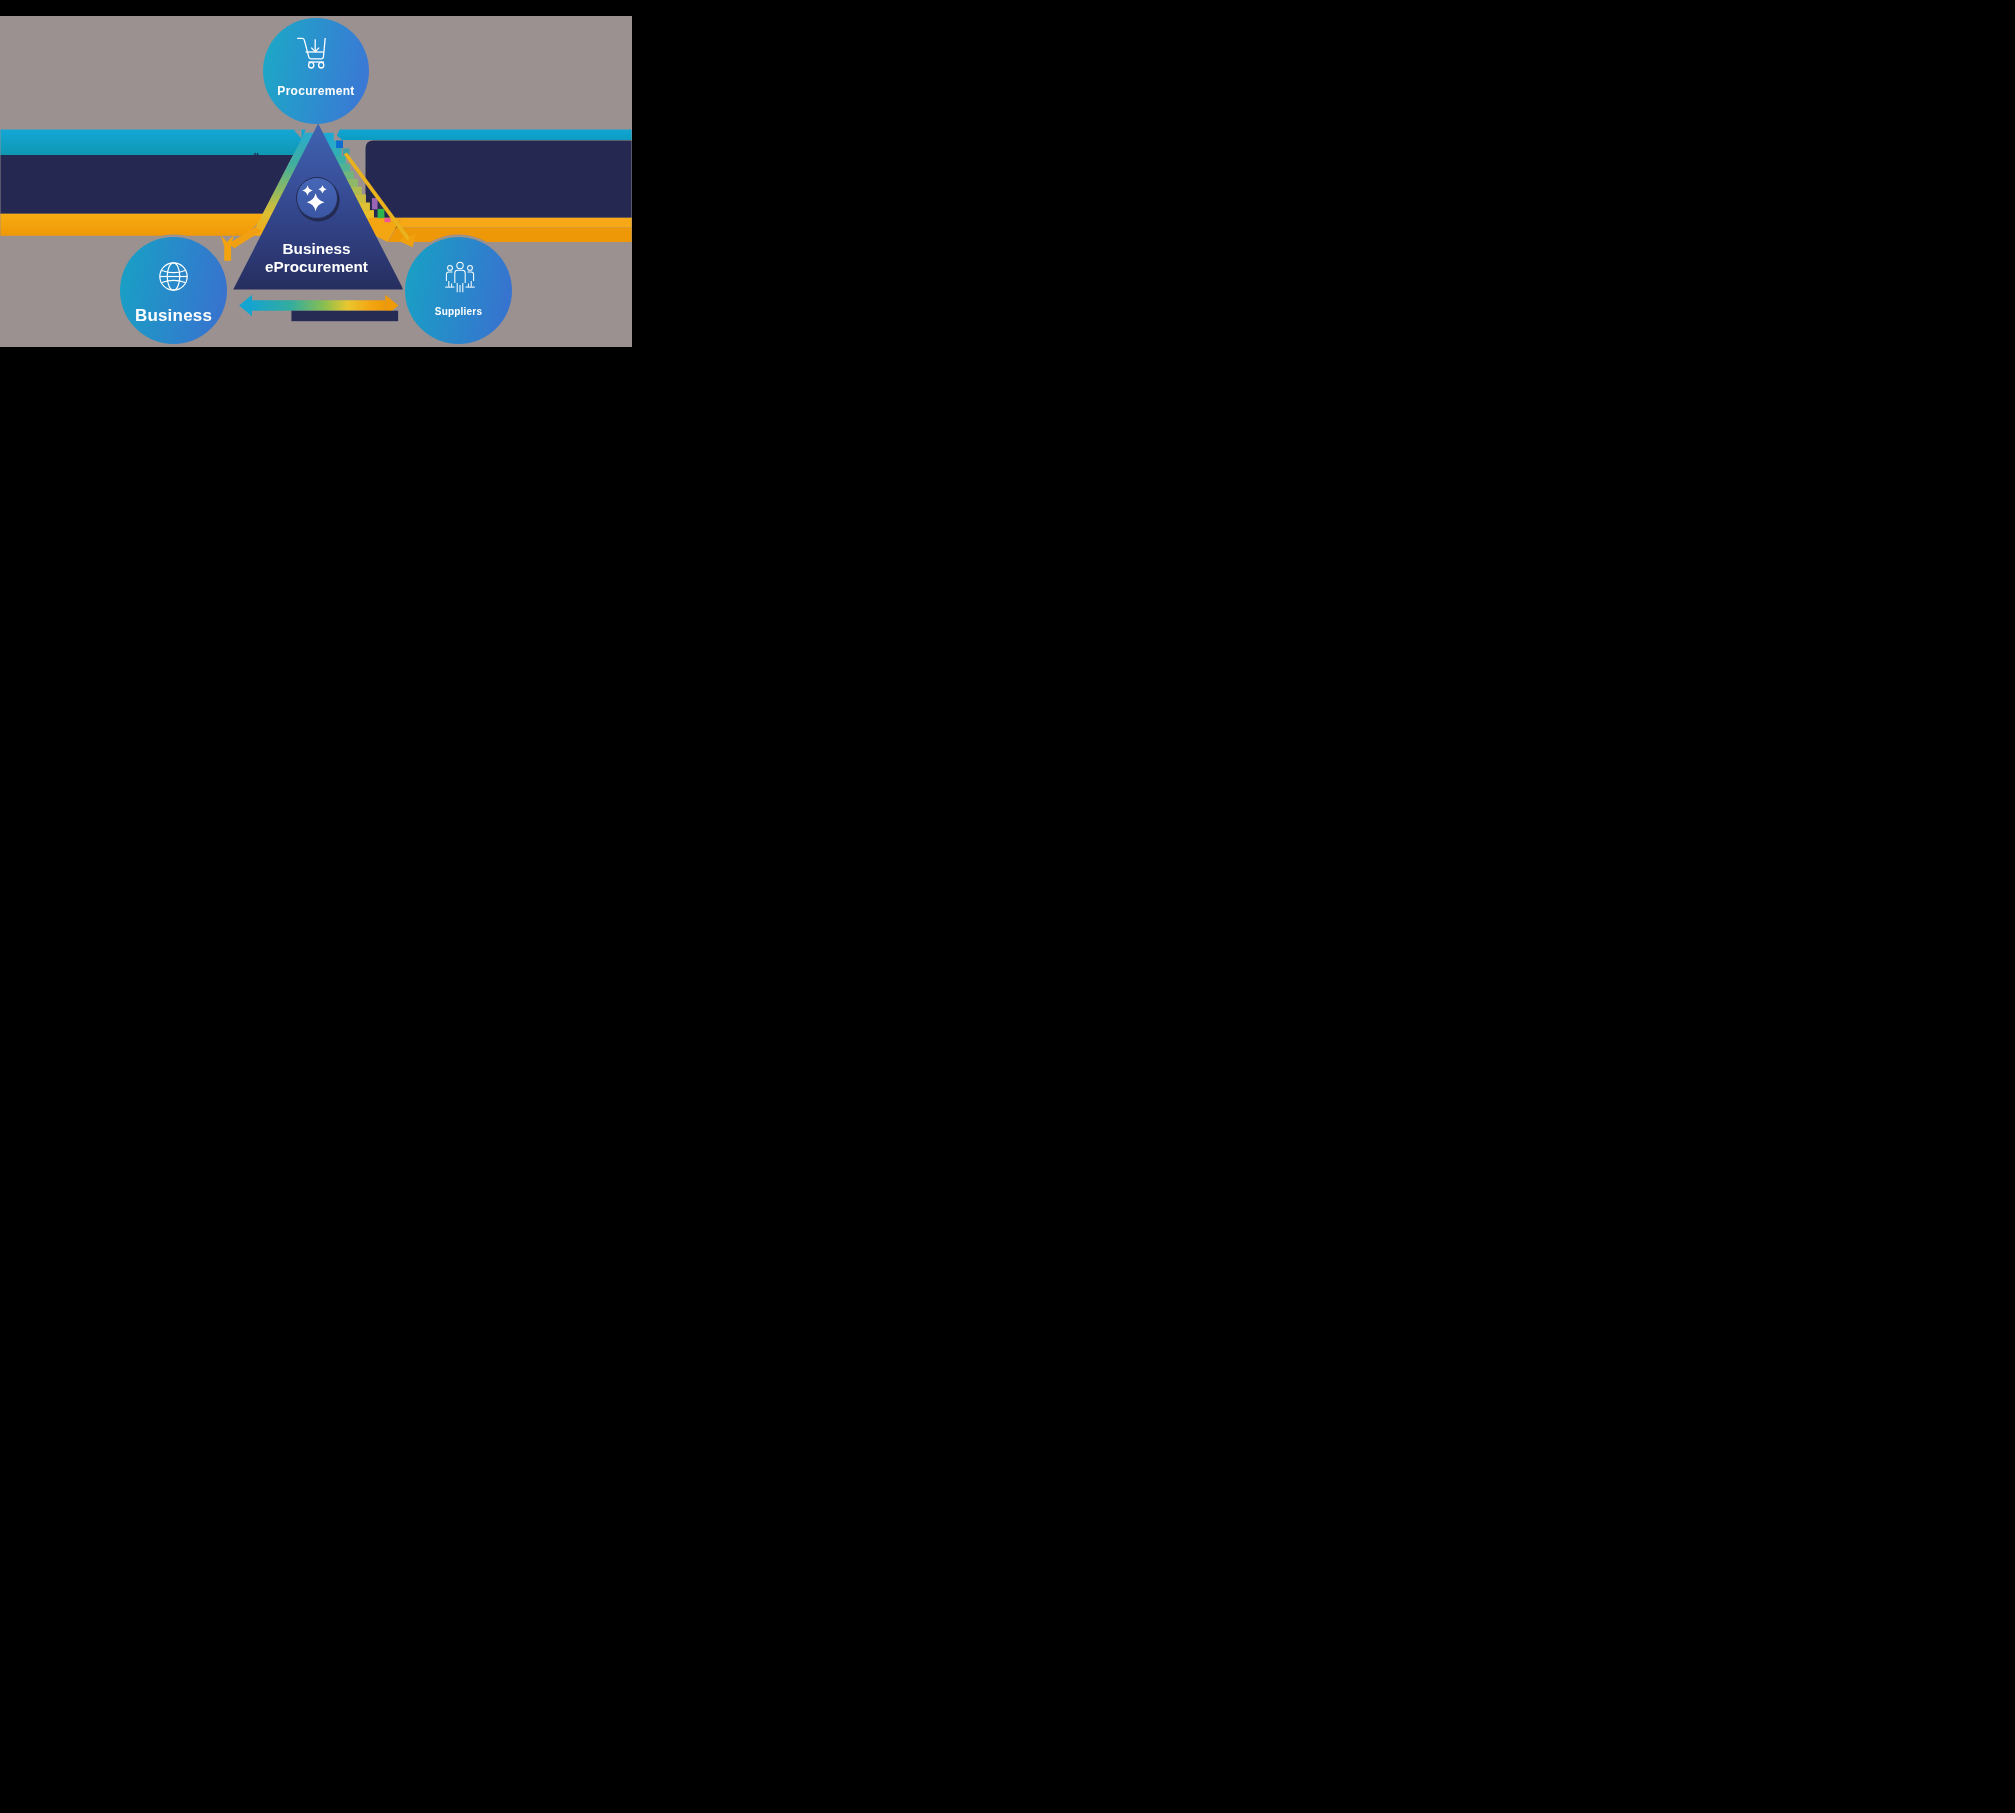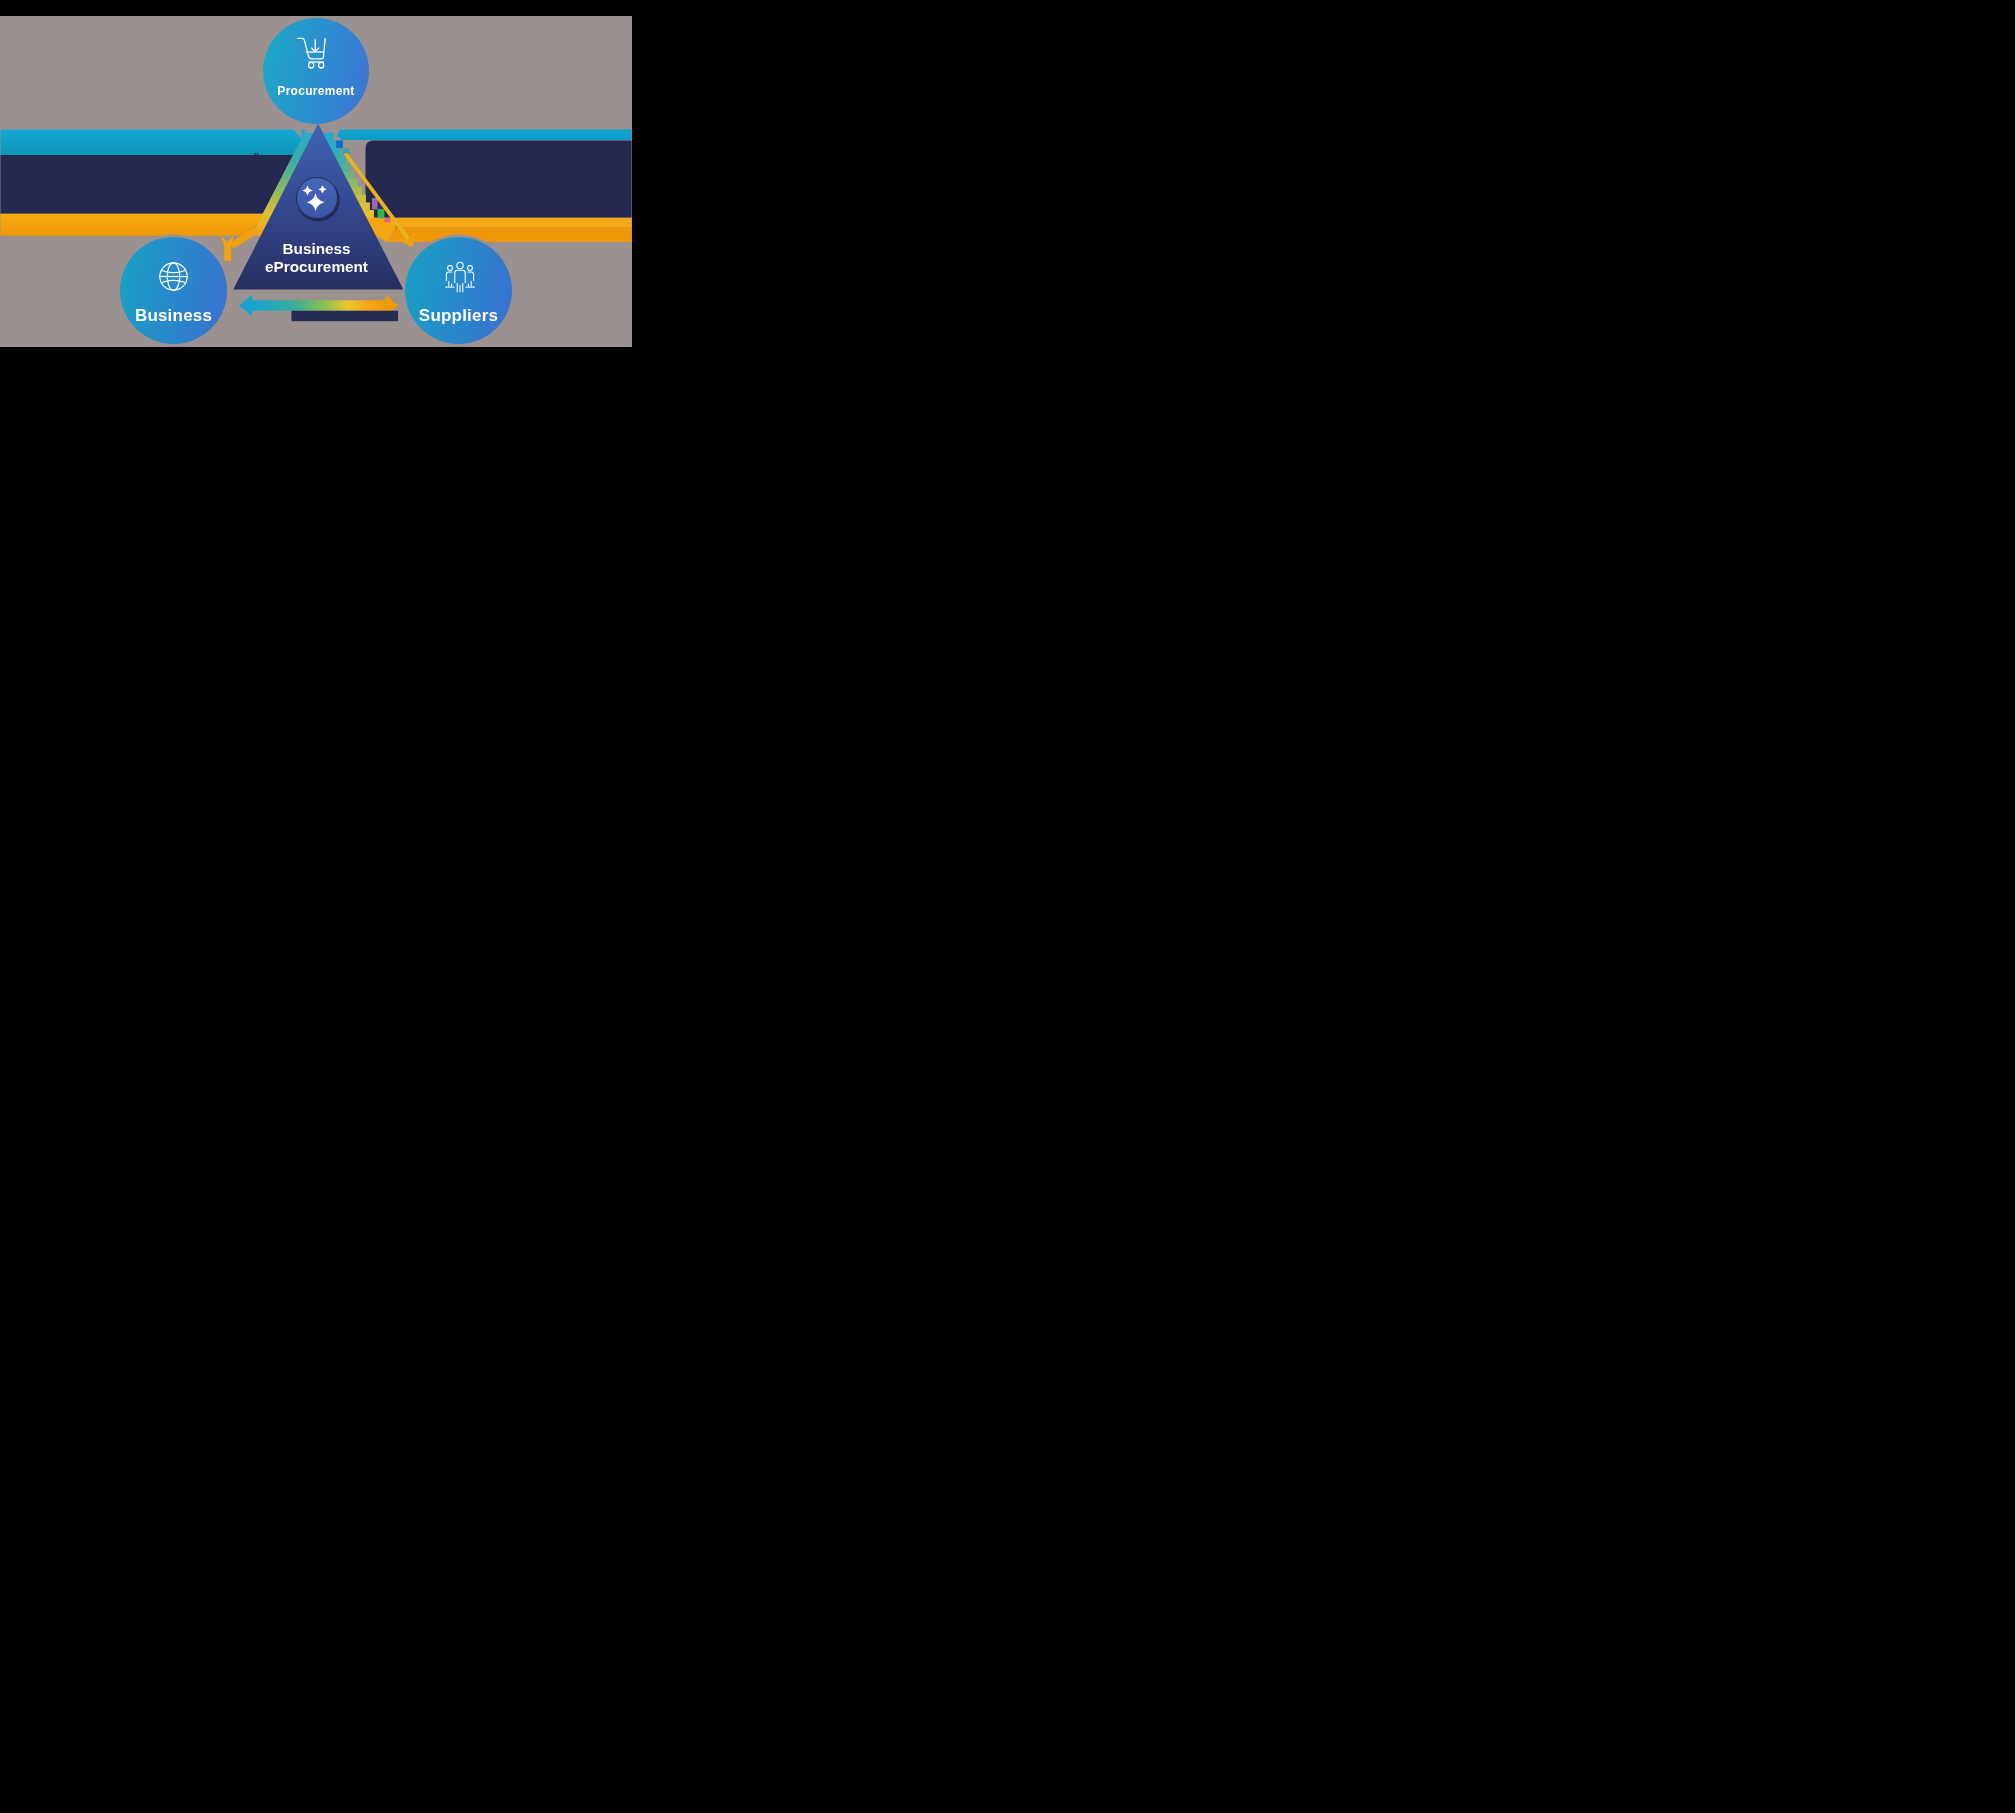--- a/index.html
+++ b/index.html
@@ -31,21 +31,21 @@
   .node-procurement .label{top:66px;font-size:12px;letter-spacing:0.3px;}
   .node-procurement .icon{left:33px;top:17.7px;}
   .node-business{left:120px;top:237px;width:107px;height:107px;
     background:linear-gradient(100deg,#17a2c4 0%,#3a6fd0 100%);
     box-shadow:0 0 0 2.4px #9a9190;}
   .node-business .label{top:69px;font-size:17px;letter-spacing:0.2px;}
   .node-business .icon{left:37px;top:23px;}
   .node-suppliers{left:405px;top:237px;width:107px;height:107px;
     background:linear-gradient(100deg,#17a2c4 0%,#3a6fd0 100%);
     box-shadow:0 0 0 2.4px #9a9190;}
-  .node-suppliers .label{top:69px;font-size:17px;letter-spacing:0.2px;}
+  .node-suppliers .label{top:69px;font-size:10px;letter-spacing:0.2px;}
   .node-suppliers .icon{left:39px;top:24px;}
 
   .badge{
     position:absolute;left:296px;top:177px;width:40px;height:40px;z-index:8;
     border-radius:50%;border:1.2px solid #242b52;
     background:linear-gradient(180deg,#4767b8 0%,#3a55a2 100%);
     box-shadow:1.2px 2px 0 0.4px #232a50;
   }
   .badge svg{position:absolute;left:0;top:0;}
 

